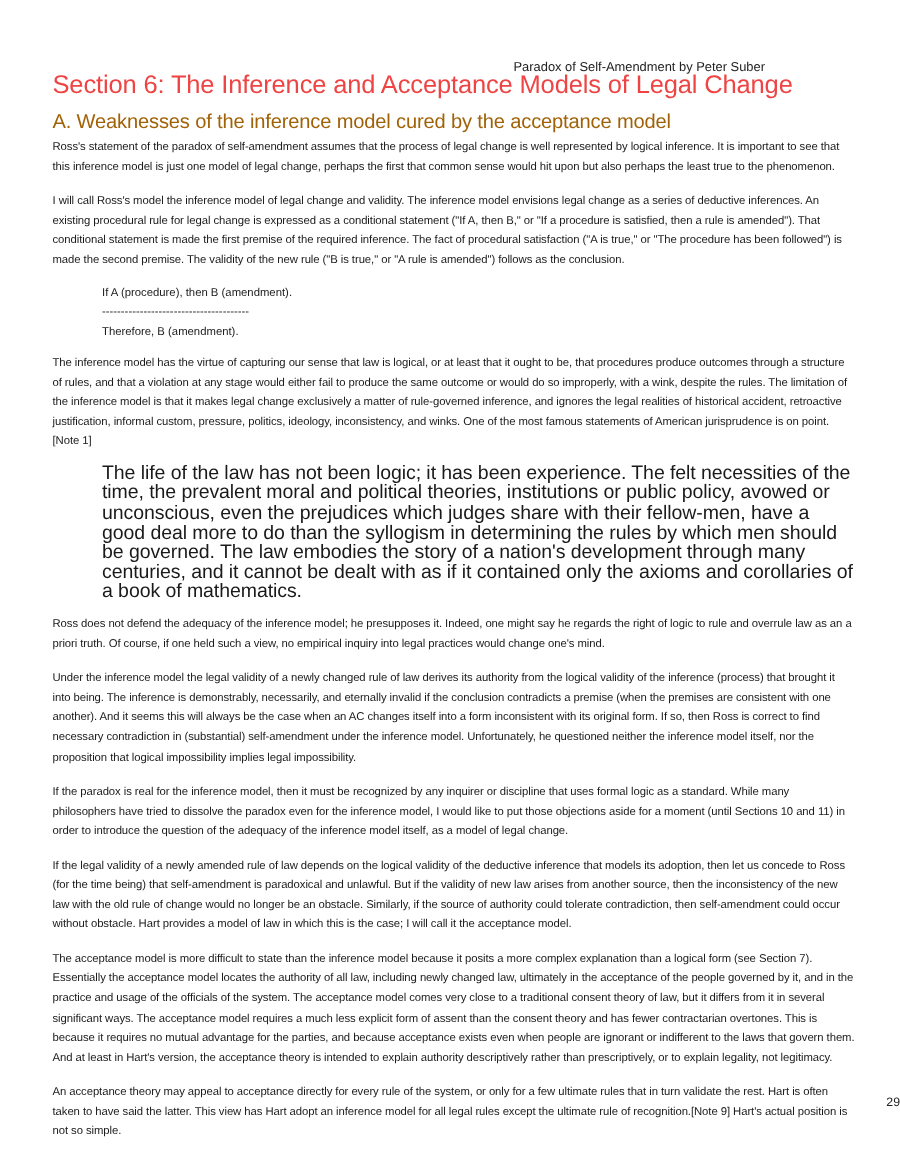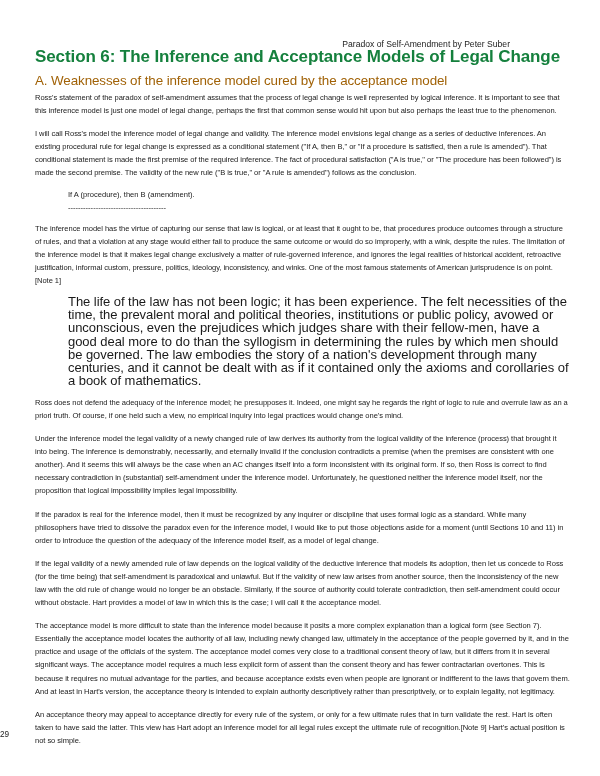--- a/index.html
+++ b/index.html
@@ -1,44 +1,45 @@
 <!DOCTYPE html>
 <html><head>
 <meta charset="utf-8">
 <style>
   html, body { margin:0; padding:0; background:#ffffff; }
   body { width:600px; height:776px; position:relative; overflow:hidden;
          font-family:"Liberation Sans", sans-serif; color:#1a1a1a; }
   .page { position:absolute; left:0; top:0; width:600px; height:564px; }
   .running-head { position:absolute; right:90px; top:39px; font-size:8.6px; color:#222; }
   .content { position:absolute; left:35px; top:46px; width:535px; }
-  h1 { margin:0; font-weight:bold; font-size:17px; color:#15803d; line-height:22px; letter-spacing:-0.1px; }
+  h1 { margin:0; font-weight:normal; font-size:17px; color:#ef4444; line-height:22px; letter-spacing:-0.1px; }
   h2 { margin:4px 0 2px 0; font-weight:normal; font-size:13.4px; color:#a16207; line-height:17px; letter-spacing:-0.1px; }
   p { margin:0 0 10px 0; font-size:7.55px; line-height:13.1px; letter-spacing:-0.05px; }
   .syl { margin:-2px 0 8px 33px; font-size:7.55px; line-height:13.1px; }
   .syl div { white-space:pre; }
   blockquote { margin:-2px 0 9px 33px; font-size:13px; line-height:13.1px; letter-spacing:-0.05px; }
-  .page-num { position:absolute; left:0; width:600px; top:730px; text-align:left; font-size:8.2px; color:#222; }
+  .page-num { position:absolute; left:0; width:600px; top:730px; text-align:right; font-size:8.2px; color:#222; }
 </style>
 </head>
 <body>
 
 <div class="page">
   <div class="running-head">Paradox of Self-Amendment by Peter Suber</div>
 
   <div class="content">
     <h1>Section 6: The Inference and Acceptance Models of Legal Change</h1>
     <h2>A. Weaknesses of the inference model cured by the acceptance model</h2>
 
     <p>Ross's statement of the paradox of self-amendment assumes that the process of legal change is well represented by logical inference. It is important to see that this inference model is just one model of legal change, perhaps the first that common sense would hit upon but also perhaps the least true to the phenomenon.</p>
     <p>I will call Ross's model the inference model of legal change and validity. The inference model envisions legal change as a series of deductive inferences. An existing procedural rule for legal change is expressed as a conditional statement ("If A, then B," or "If a procedure is satisfied, then a rule is amended"). That conditional statement is made the first premise of the required inference. The fact of procedural satisfaction ("A is true," or "The procedure has been followed") is made the second premise. The validity of the new rule ("B is true," or "A rule is amended") follows as the conclusion.</p>
 
     <div class="syl">
       <div>If A (procedure), then B (amendment).</div>
       <div>---------------------------------------</div>
+      <div>Therefore, B (amendment).</div>
     </div>
 
     <p><span>The inference model has the virtue of capturing our sense that law is logical, or at least that it ought to be, that procedures produce outcomes through a structure of rules, and that a violation at any stage would either fail to produce the same outcome or would do so improperly, with a wink, despite the rules. The limitation of the inference model is that it makes legal change exclusively a matter of rule-governed inference, and ignores the legal realities of historical accident, retroactive justification, informal custom, pressure, politics, ideology, inconsistency, and winks. One of the most famous statements of American jurisprudence is on point.</span><span>[Note 1]</span></p>
 
     <blockquote>The life of the law has not been logic; it has been experience. The felt necessities of the time, the prevalent moral and political theories, institutions or public policy, avowed or unconscious, even the prejudices which judges share with their fellow-men, have a good deal more to do than the syllogism in determining the rules by which men should be governed. The law embodies the story of a nation's development through many centuries, and it cannot be dealt with as if it contained only the axioms and corollaries of a book of mathematics.</blockquote>
 
     <p>Ross does not defend the adequacy of the inference model; he presupposes it. Indeed, one might say he regards the right of logic to rule and overrule law as an a priori truth. Of course, if one held such a view, no empirical inquiry into legal practices would change one's mind.</p>
     <p>Under the inference model the legal validity of a newly changed rule of law derives its authority from the logical validity of the inference (process) that brought it into being. The inference is demonstrably, necessarily, and eternally invalid if the conclusion contradicts a premise (when the premises are consistent with one another). And it seems this will always be the case when an AC changes itself into a form inconsistent with its original form. If so, then Ross is correct to find necessary contradiction in (substantial) self-amendment under the inference model. Unfortunately, he questioned neither the inference model itself, nor the proposition that logical impossibility implies legal impossibility.</p>
     <p>If the paradox is real for the inference model, then it must be recognized by any inquirer or discipline that uses formal logic as a standard. While many philosophers have tried to dissolve the paradox even for the inference model, I would like to put those objections aside for a moment (until Sections 10 and 11) in order to introduce the question of the adequacy of the inference model itself, as a model of legal change.</p>
     <p>If the legal validity of a newly amended rule of law depends on the logical validity of the deductive inference that models its adoption, then let us concede to Ross (for the time being) that self-amendment is paradoxical and unlawful. But if the validity of new law arises from another source, then the inconsistency of the new law with the old rule of change would no longer be an obstacle. Similarly, if the source of authority could tolerate contradiction, then self-amendment could occur without obstacle. Hart provides a model of law in which this is the case; I will call it the acceptance model.</p>

